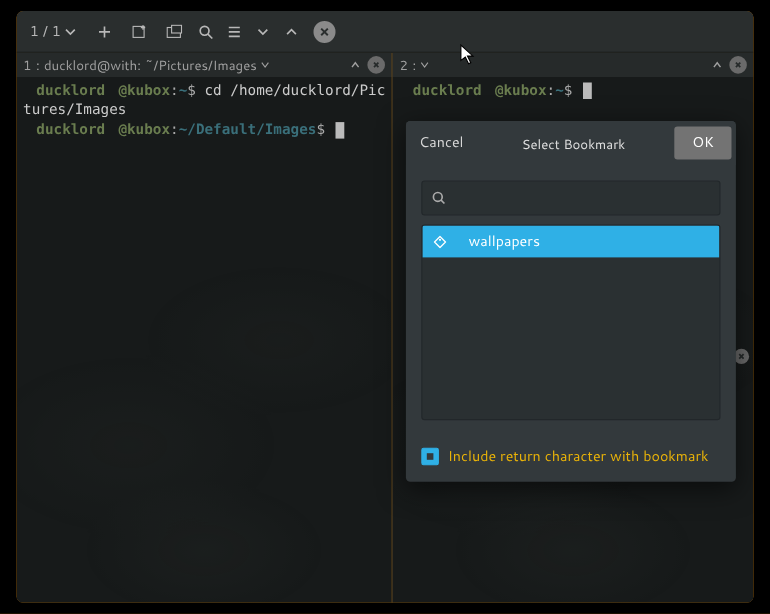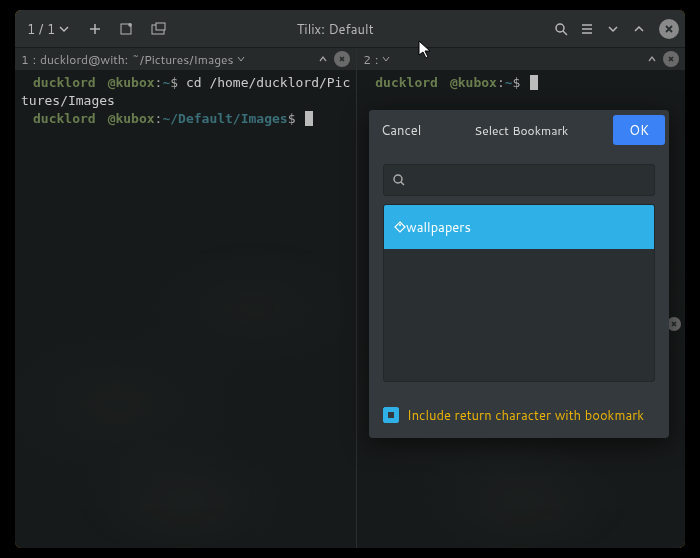--- a/index.html
+++ b/index.html
@@ -145,21 +145,21 @@
     }
     .dialog-btn-flat {
       color: #d8d8d8; font-size: 13px;
       padding: 6px 8px;
     }
     .dialog-title {
       flex: 1; text-align: center;
       color: #e0e0e0; font-size: 12px;
     }
     .dialog-btn-primary {
-      background: #3b82f6;
+      background: #737373;
       color: #fff;
       padding: 6px 16px;
       border-radius: 3px;
       font-size: 13px;
     }
     .dialog-body { padding: 14px; }
     .search-box {
       height: 32px;
       background: #2a3032;
       border: 1px solid #22272a;
@@ -173,24 +173,24 @@
       color: #ddd; font-size: 13px; outline: none;
     }
     .bookmark-list {
       height: 178px;
       background: #2a3032;
       border: 1px solid #22272a;
       border-radius: 3px;
       overflow: hidden;
     }
     .bookmark-item {
-      height: 44px;
+      height: 29px;
       display: flex; align-items: center;
       padding: 0 10px;
-      gap: 0;
+      gap: 20px;
       color: #fff;
     }
     .bookmark-item.selected { background: #2fb0e6; }
     .dialog-footer {
       padding: 10px 14px 14px;
       display: flex; align-items: center; gap: 8px;
     }
     .checkbox {
       width: 16px; height: 16px;
       border: 1px solid #2fb0e6;
@@ -239,21 +239,20 @@
             <path d="M10 1 V5 M8 3 H12" stroke="#b8b8b8" stroke-width="1.2"></path>
           </svg>
       </div>
       <div class="hb-icon">
         <svg width="16" height="14" viewBox="0 0 16 14">
             <rect x="1" y="3" width="12" height="9" stroke="#b8b8b8" fill="none"></rect>
             <rect x="5" y="1" width="9" height="7" fill="#2a2e2e" stroke="#b8b8b8"></rect>
           </svg>
       </div>
     </div>
-    <div class="hb-title">Tilix: Default</div>
     <div class="hb-right">
       <div class="hb-icon">
         <svg width="14" height="14" viewBox="0 0 14 14">
             <circle cx="6" cy="6" r="4" stroke="#b8b8b8" fill="none" stroke-width="1.5"></circle>
             <path d="M9 9 L13 13" stroke="#b8b8b8" stroke-width="1.5"></path>
           </svg>
       </div>
       <div class="hb-icon">
         <svg width="14" height="14" viewBox="0 0 14 14">
             <path d="M2 3 H12 M2 7 H12 M2 11 H12" stroke="#b8b8b8" stroke-width="1.5"></path>

